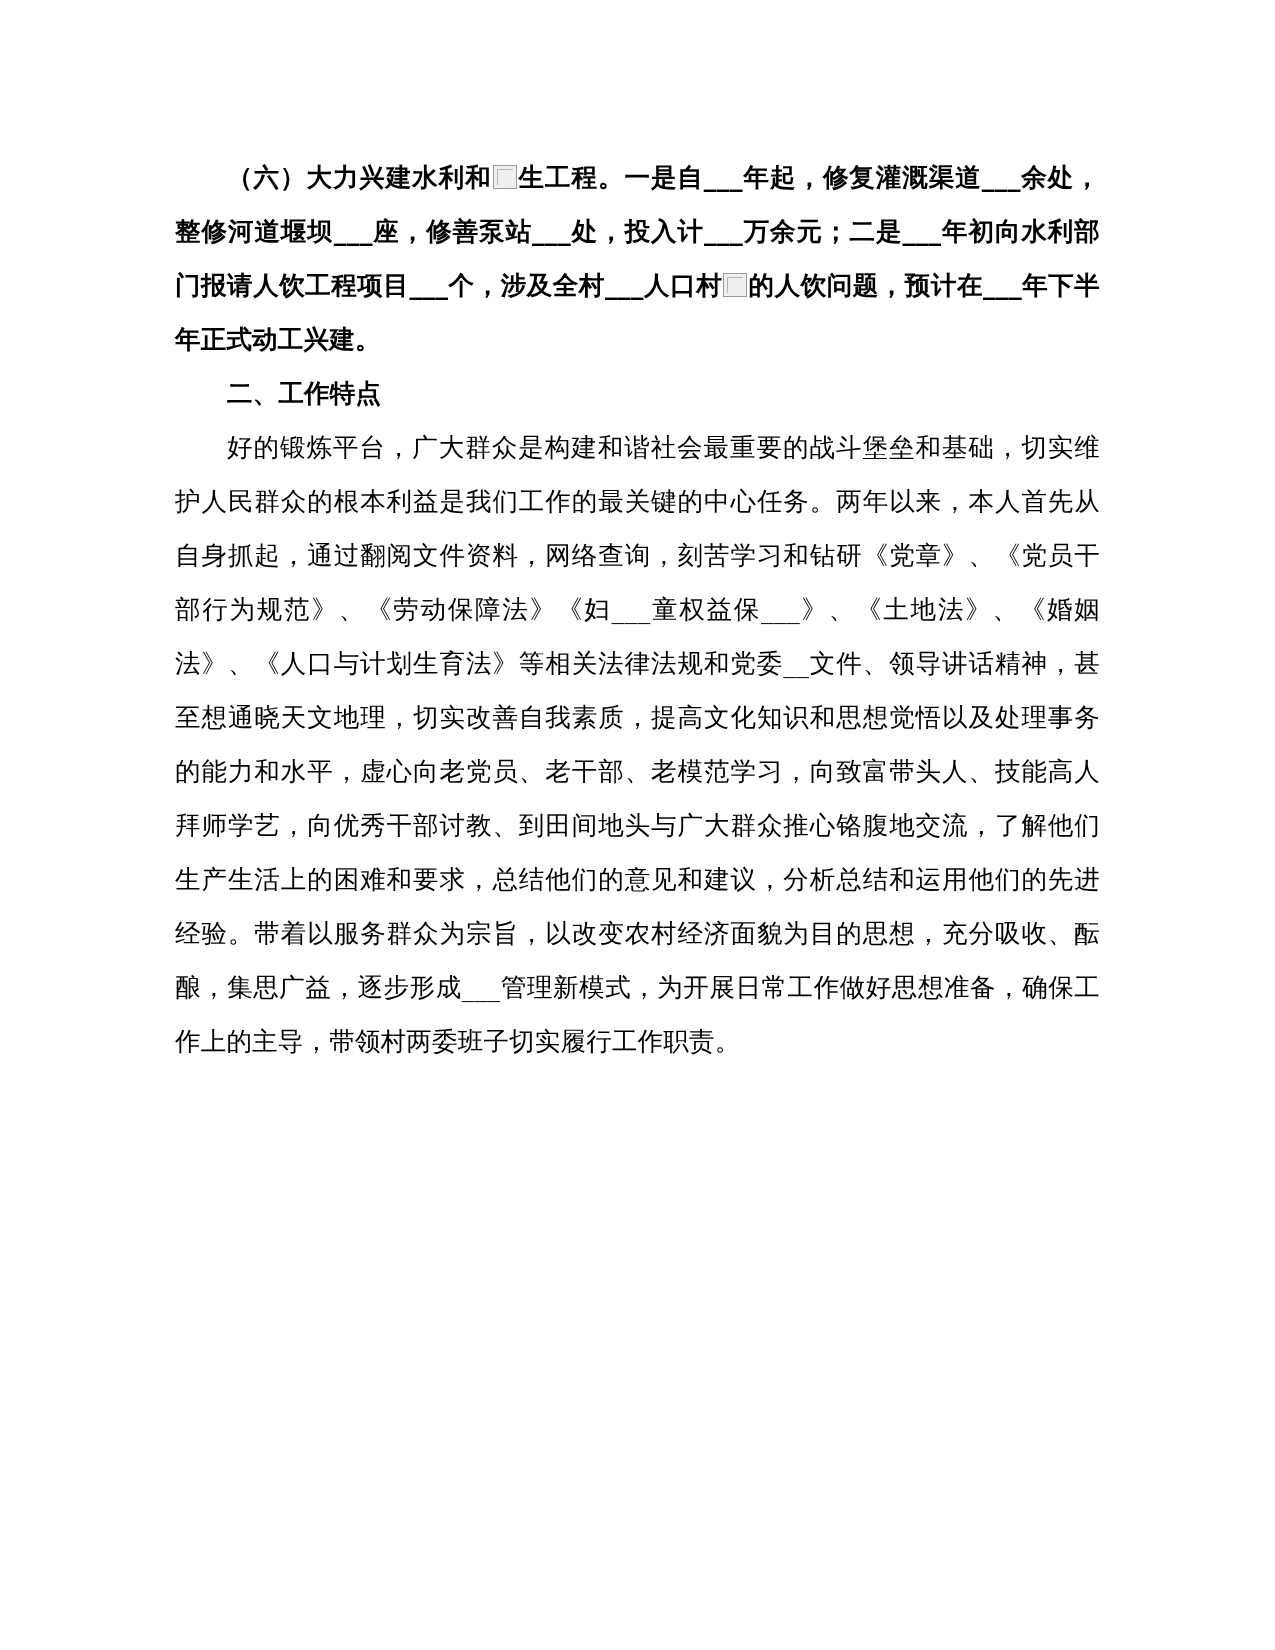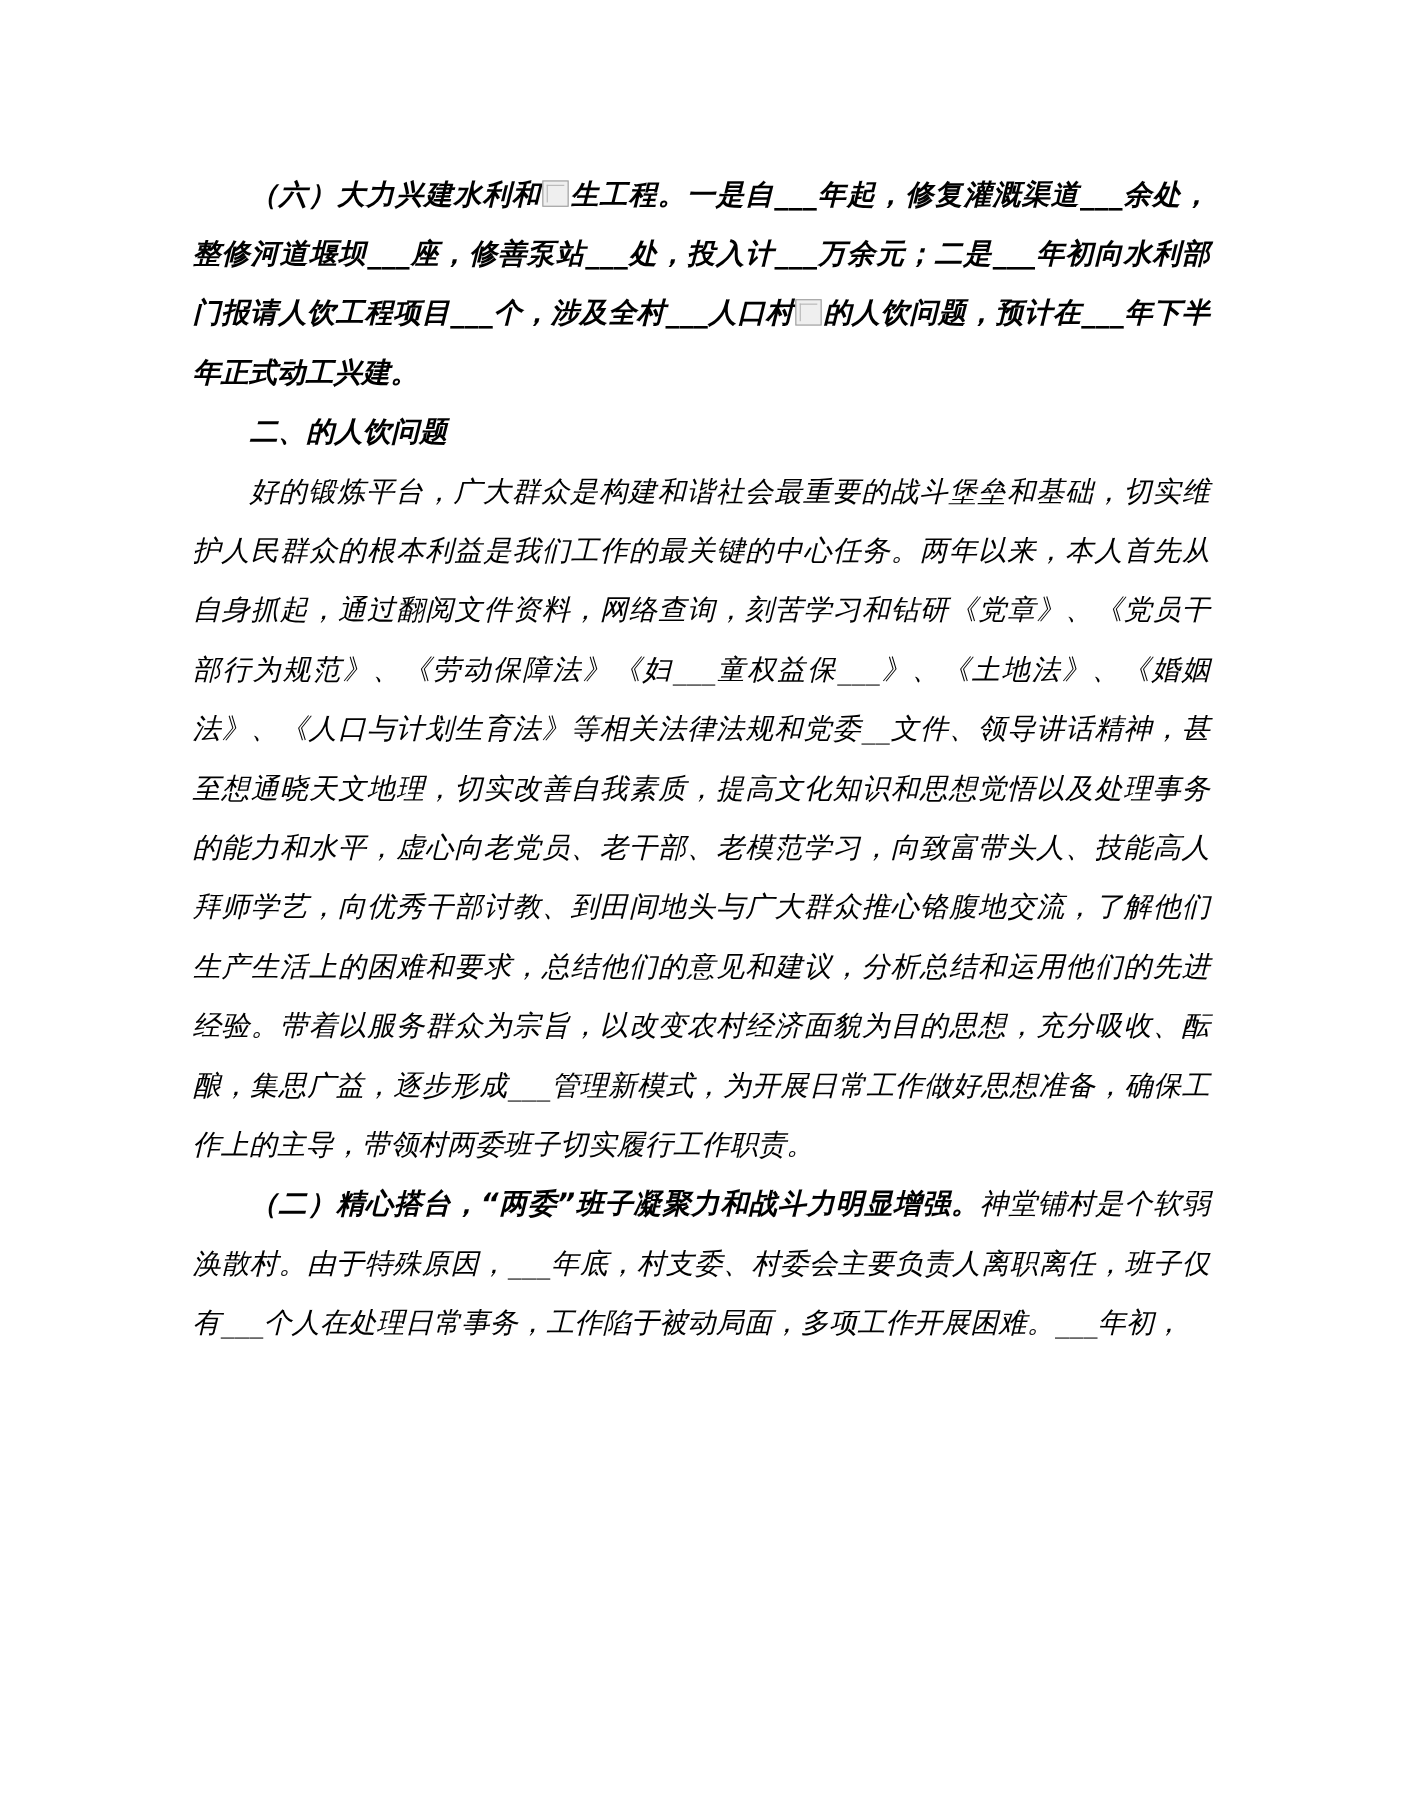--- a/index.html
+++ b/index.html
@@ -16,21 +16,20 @@
   .page {
     position: relative;
     width: 1275px;
     height: 1650px;
     background: #ffffff;
     box-sizing: border-box;
     padding: 150px 175px 60px 175px;
   }
   .doc-body {
     width: 925px;
-    font-style: italic;
   }
   p {
     margin: 0;
     padding: 0;
   }
   .para {
     font-size: 25.5px;
     line-height: 54px;
     text-align: justify;
     text-justify: inter-ideograph;
@@ -71,23 +70,20 @@
 </head>
 <body>
 
 <div class="page">
   <div class="doc-body">
 
     <p class="para indent heading">
       <span>（六）大力兴建水利和</span><span class="glyph-box"></span><span>生工程。</span><span class="serif" style="font-weight:bold">一是自___年起，修复灌溉渠道___余处，整修河道堰坝___座，修善泵站___处，投入计___万余元；二是___年初向水利部门报请人饮工程项目___个，涉及全村___人口村</span><span class="glyph-box"></span><span class="serif" style="font-weight:bold">的人饮问题，预计在___年下半年正式动工兴建。</span>
     </p>
 
-    <p class="para indent heading">二、的人饮问题</p>
+    <p class="para indent heading">二、工作特点</p>
 
 
     <p class="para indent serif">好的锻炼平台，广大群众是构建和谐社会最重要的战斗堡垒和基础，切实维护人民群众的根本利益是我们工作的最关键的中心任务。两年以来，本人首先从自身抓起，通过翻阅文件资料，网络查询，刻苦学习和钻研《党章》、《党员干部行为规范》、《劳动保障法》《妇___童权益保___》、《土地法》、《婚姻法》、《人口与计划生育法》等相关法律法规和党委__文件、领导讲话精神，甚至想通晓天文地理，切实改善自我素质，提高文化知识和思想觉悟以及处理事务的能力和水平，虚心向老党员、老干部、老模范学习，向致富带头人、技能高人拜师学艺，向优秀干部讨教、到田间地头与广大群众推心铬腹地交流，了解他们生产生活上的困难和要求，总结他们的意见和建议，分析总结和运用他们的先进经验。带着以服务群众为宗旨，以改变农村经济面貌为目的思想，充分吸收、酝酿，集思广益，逐步形成___管理新模式，为开展日常工作做好思想准备，确保工作上的主导，带领村两委班子切实履行工作职责。</p>
 
-    <p class="para indent serif">
-      <span class="heading">（二）精心搭台，“两委”班子凝聚力和战斗力明显增强。</span><span>神堂铺村是个软弱涣散村。由于特殊原因，___年底，村支委、村委会主要负责人离职离任，班子仅有___个人在处理日常事务，工作陷于被动局面，多项工作开展困难。___年初，</span>
-    </p>
 
   </div>
 </div>
 
 </body></html>

